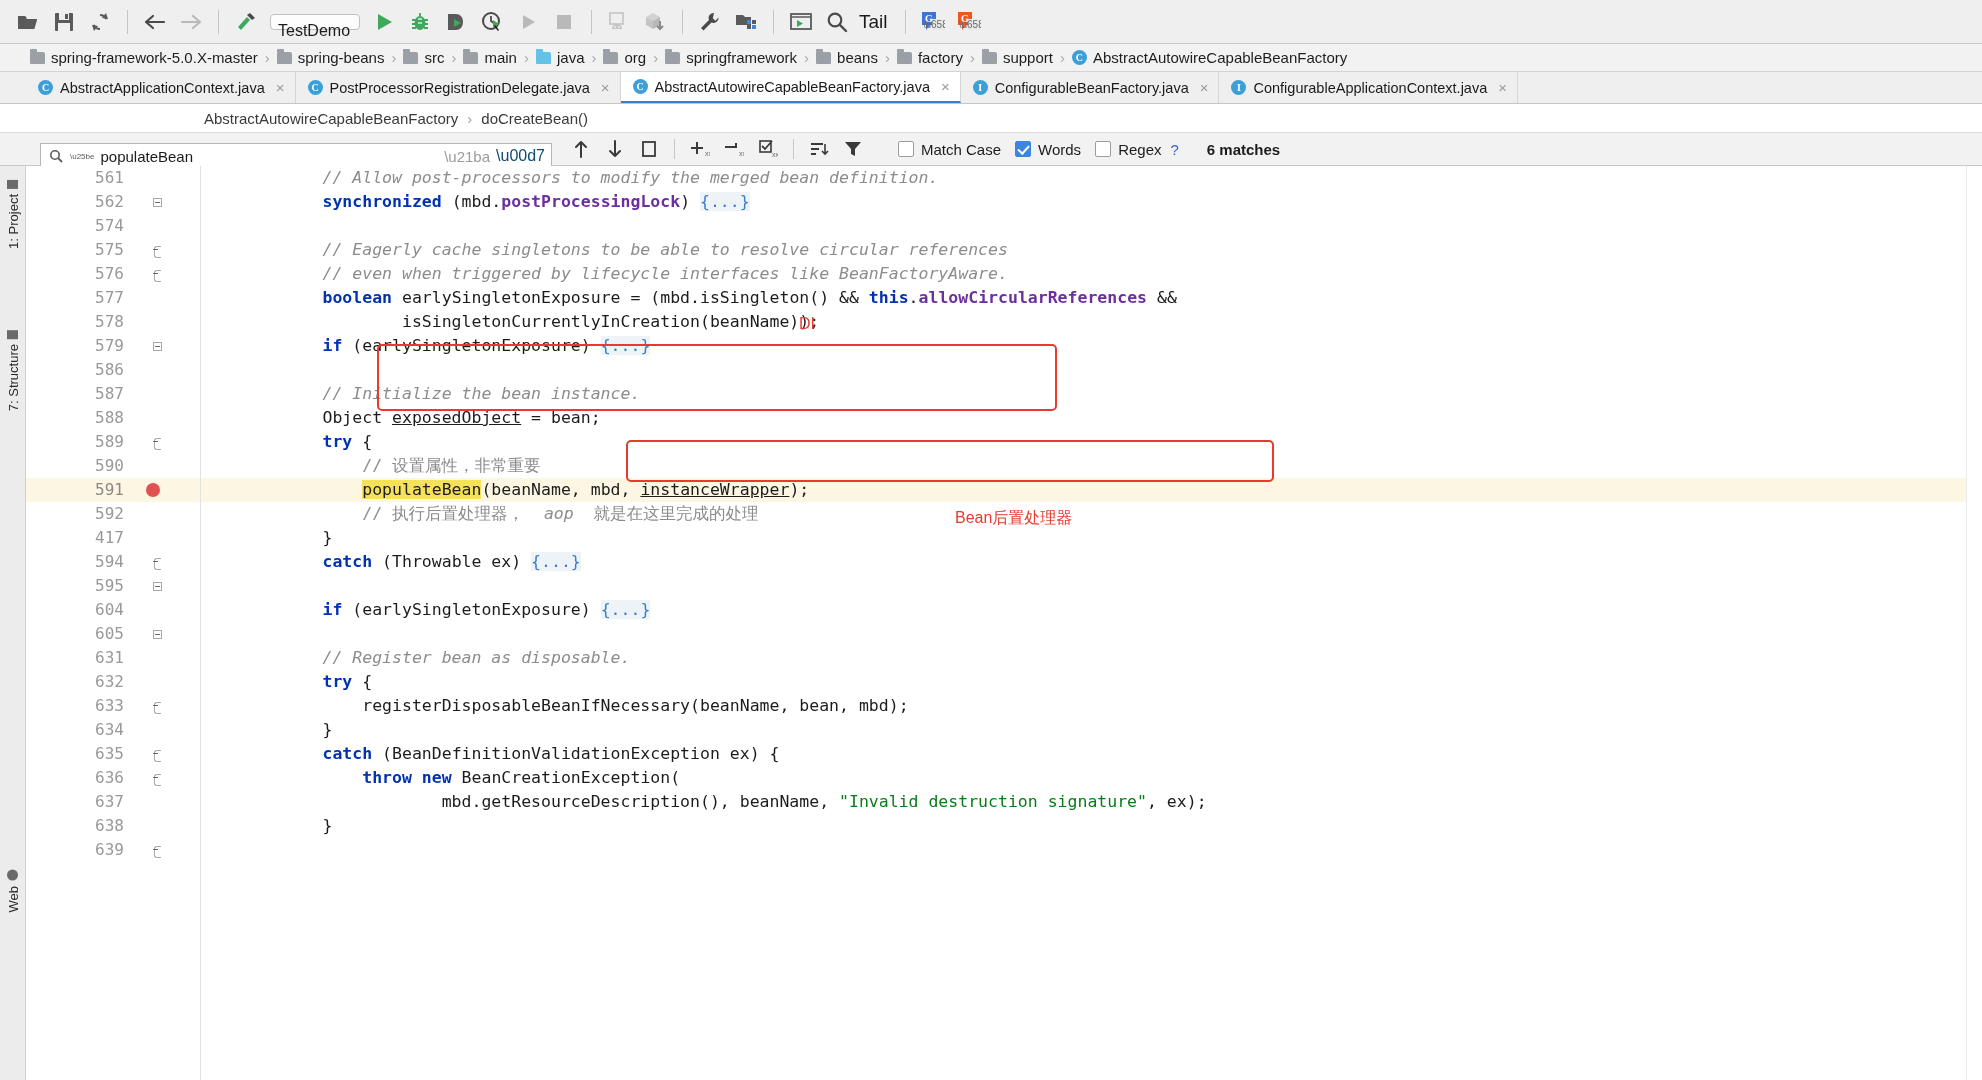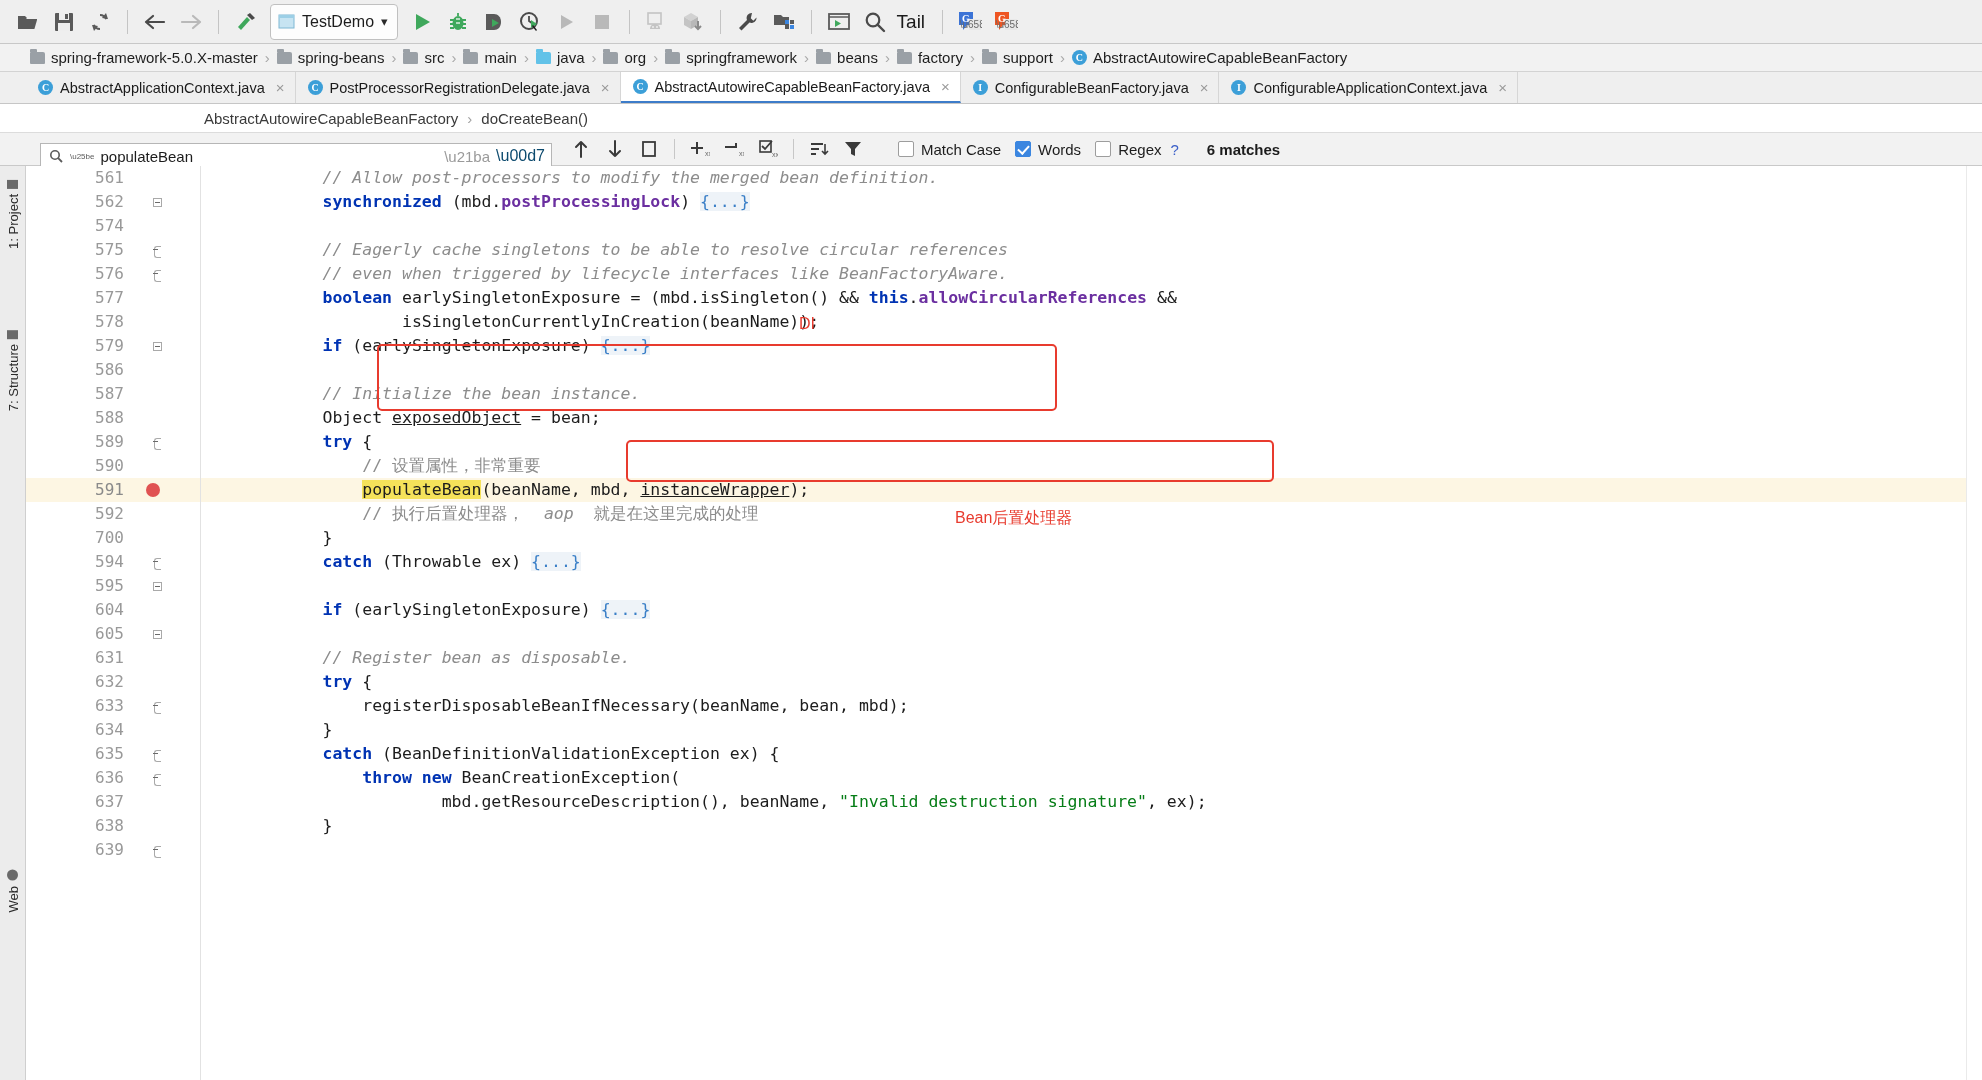--- a/index.html
+++ b/index.html
@@ -30,24 +30,25 @@
   .tb-sep {
     width: 1px; height: 24px;
     background: #c4c4c4;
     margin: 0 9px;
   }
   .run-config {
     display: flex; align-items: center;
     background: #fdfdfd;
     border: 1px solid #c0c0c0;
     border-radius: 4px;
-    height: 36px;
+    height: 16px;
     padding: 0 9px 0 7px;
     margin: 0 6px;
     gap: 7px;
+    flex-direction: column;
   }
   .run-config-label {
     font-size: 16px; color: #1c1c1c;
   }
   .tail-label {
     font-size: 19px; color: #1b1b1b;
     margin: 0 8px 0 4px;
   }
 
   
@@ -644,21 +645,21 @@
       <div class="ln"><span>577</span></div>
       <div class="ln"><span>578</span></div>
       <div class="ln"><span>579</span><span class="fold"></span></div>
       <div class="ln"><span>586</span></div>
       <div class="ln"><span>587</span></div>
       <div class="ln"><span>588</span></div>
       <div class="ln"><span>589</span><span class="fold brace"></span></div>
       <div class="ln"><span>590</span></div>
       <div class="ln cur"><span>591</span><span class="bp"></span></div>
       <div class="ln"><span>592</span></div>
-      <div class="ln"><span>700</span></div>
+      <div class="ln"><span>417</span></div>
       <div class="ln"><span>594</span><span class="fold brace"></span></div>
       <div class="ln"><span>595</span><span class="fold"></span></div>
       <div class="ln"><span>604</span></div>
       <div class="ln"><span>605</span><span class="fold"></span></div>
       <div class="ln"><span>631</span></div>
       <div class="ln"><span>632</span></div>
       <div class="ln"><span>633</span><span class="fold brace"></span></div>
       <div class="ln"><span>634</span></div>
       <div class="ln"><span>635</span><span class="fold brace"></span></div>
       <div class="ln"><span>636</span><span class="fold brace"></span></div>

